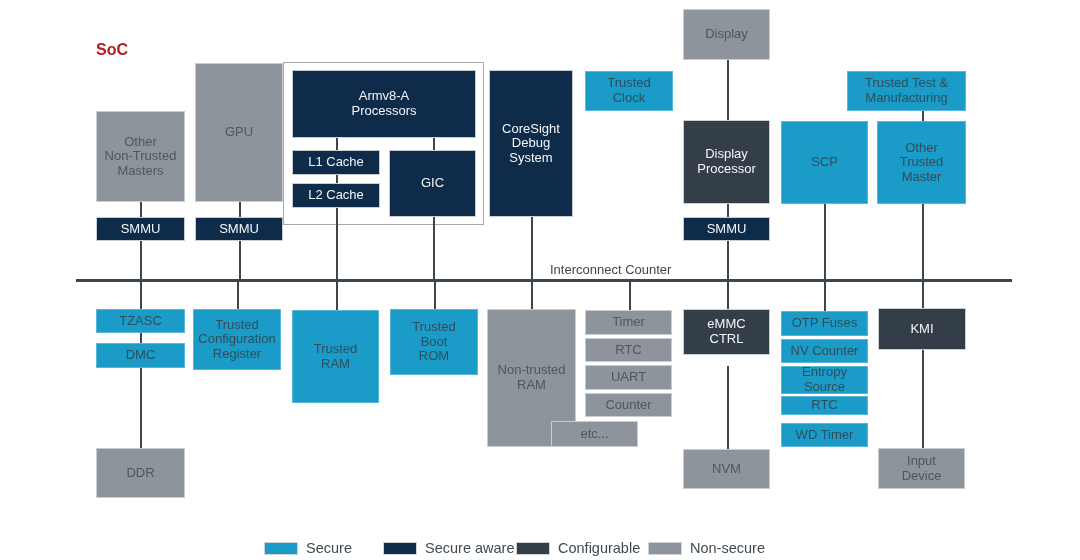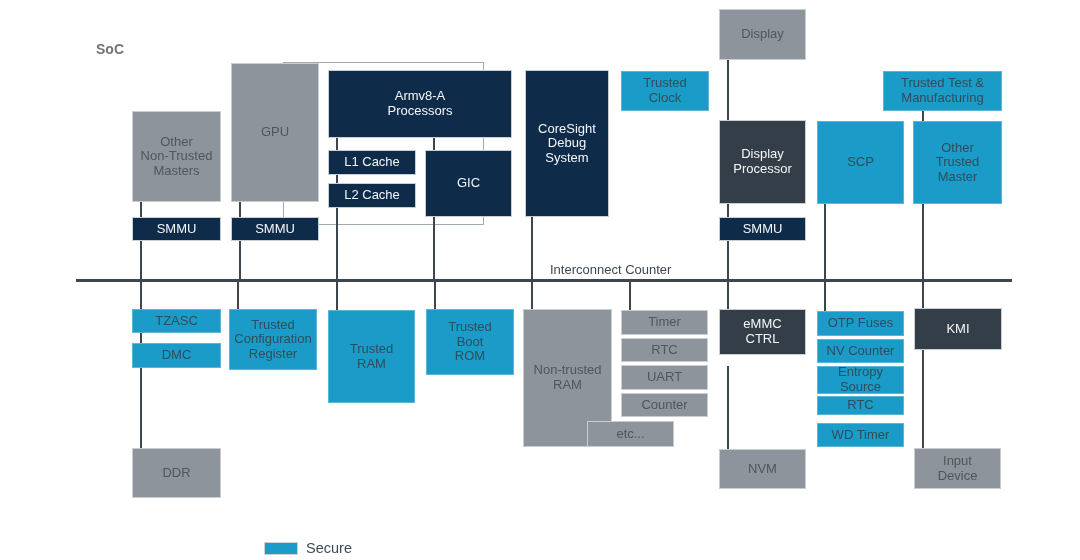--- a/index.html
+++ b/index.html
@@ -12,21 +12,21 @@
   }
   html,body{margin:0;padding:0;background:#ffffff;}
   #canvas{
     position:relative;width:1080px;height:560px;background:#ffffff;overflow:hidden;
     font-family:"Liberation Sans", sans-serif;
   }
   .node{
     position:absolute;box-sizing:border-box;
     display:flex;align-items:center;justify-content:center;
     text-align:center;white-space:pre-line;
-    font-size:13px;line-height:1.12;margin-left:36px;
+    font-size:13px;line-height:1.12;
   }
   .secure{background:var(--c-secure);color:#2f4e5c;border:1px solid rgba(255,255,255,0.28);}
   .secure_aware{background:var(--c-secure-aware);color:#f4f6f8;border:1px solid #c9ced3;}
   .configurable{background:var(--c-configurable);color:#f4f6f8;border:1px solid #c9ced3;}
   .non_secure{background:var(--c-non-secure);color:#4f575e;border:1px solid #c9cdd1;}
 
   
   .n-other-non-trusted-masters{left:96px;top:111px;width:89px;height:91px;}
   .n-gpu{left:195px;top:63px;width:88px;height:139px;}
   .n-smmu-masters{left:96px;top:217px;width:89px;height:24px;}
@@ -59,21 +59,21 @@
   .n-nvm{left:683px;top:449px;width:87px;height:40px;}
   .n-otp-fuses{left:781px;top:311px;width:87px;height:25px;}
   .n-nv-counter{left:781px;top:339px;width:87px;height:24px;}
   .n-entropy-source{left:781px;top:366px;width:87px;height:28px;}
   .n-rtc-secure{left:781px;top:396px;width:87px;height:19px;}
   .n-wd-timer{left:781px;top:423px;width:87px;height:24px;}
   .n-kmi{left:878px;top:308px;width:88px;height:42px;}
   .n-input-device{left:878px;top:448px;width:87px;height:41px;}
 
   #soc-label{
-    position:absolute;left:96px;top:41px;font-size:14px;font-weight:600;color:#737373;
+    position:absolute;left:96px;top:41px;font-size:16px;font-weight:600;color:#b91c1c;
   }
   #armv8-outline{
     position:absolute;left:283px;top:62px;width:201px;height:163px;
     border:1.5px solid #a3abb1;box-sizing:border-box;
   }
   #interconnect-label{
     position:absolute;left:550px;top:262px;font-size:13px;color:var(--c-label);
   }
   .vline{position:absolute;width:2px;background:var(--c-line);}
   .bus{position:absolute;left:76px;top:279px;width:936px;height:3px;background:var(--c-line);}
@@ -179,14 +179,26 @@
       <div class="vline" style="left: 922px; top: 281px; height: 27px;"></div>
       <div class="vline" style="left: 922px; top: 350px; height: 98px;"></div>
     </div>
   <div class="bus"></div>
   <div id="interconnect-label">Interconnect Counter</div>
   <div id="legend">
       <div class="legend-item li-0">
         <div class="legend-swatch secure"></div>
         <span class="legend-label">Secure</span>
       </div>
+      <div class="legend-item li-1">
+        <div class="legend-swatch secure_aware"></div>
+        <span class="legend-label">Secure aware</span>
+      </div>
+      <div class="legend-item li-2">
+        <div class="legend-swatch configurable"></div>
+        <span class="legend-label">Configurable</span>
+      </div>
+      <div class="legend-item li-3">
+        <div class="legend-swatch non_secure"></div>
+        <span class="legend-label">Non-secure</span>
+      </div>
     </div>
 </div>
 
 </body></html>

